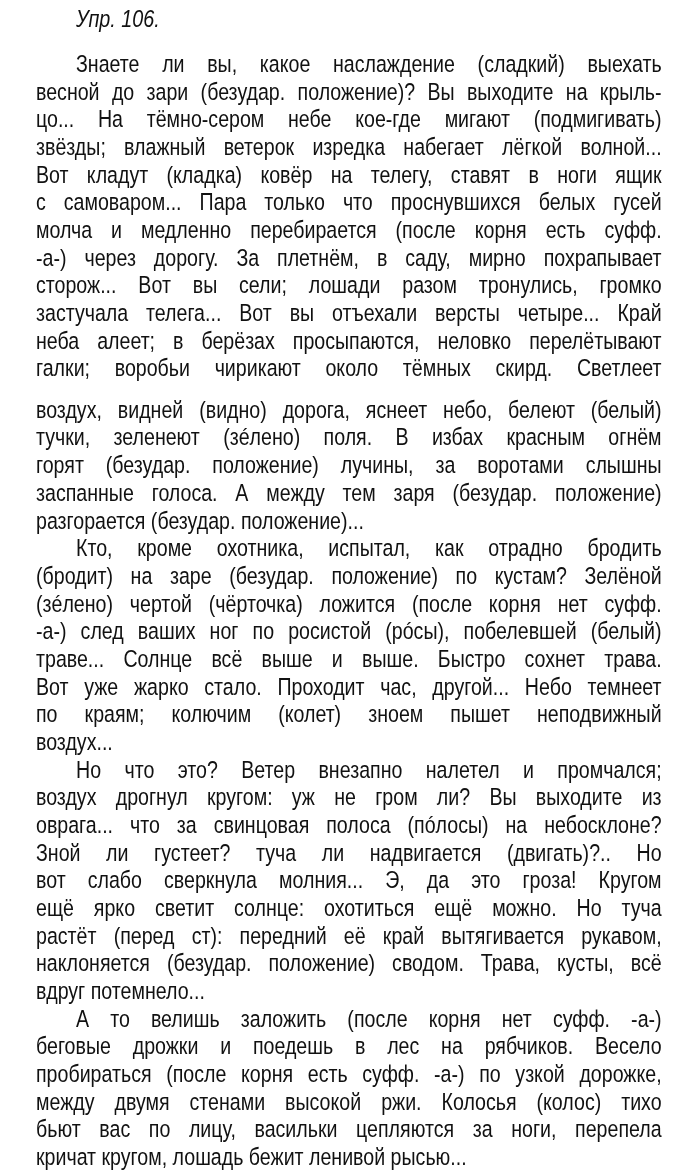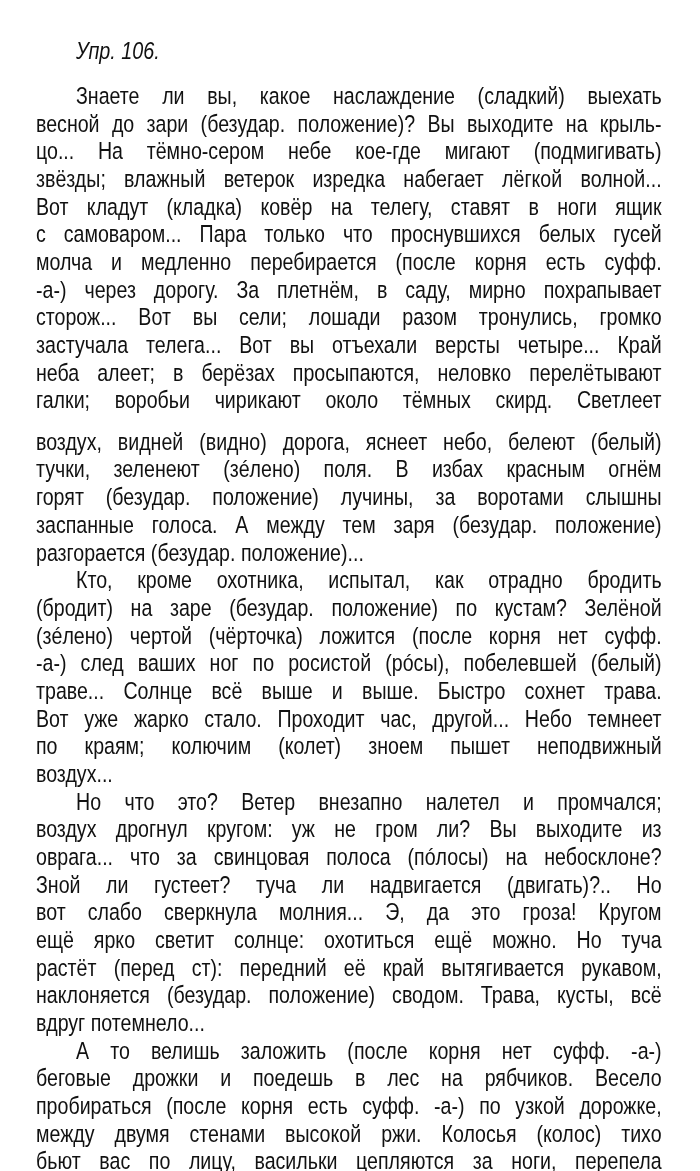--- a/index.html
+++ b/index.html
@@ -1,20 +1,20 @@
 <!DOCTYPE html>
 <html><head>
 <meta charset="utf-8">
 <style>
   html, body { margin: 0; padding: 0; background: #ffffff; }
   body {
     width: 700px; height: 1171px; overflow: hidden; position: relative;
     font-family: "Liberation Serif", serif; color: #111;
   }
-  .page { position: absolute; left: 0; top: 0; width: 700px; height: 1057px; margin-top: 32px; }
+  .page { position: absolute; left: 0; top: 0; width: 700px; height: 1057px; }
   .title {
     position: absolute; left: 76px; top: 6px;
     font-family: "Liberation Sans", sans-serif; font-style: italic;
     font-size: 23px; letter-spacing: 0px; transform: scaleX(0.86); transform-origin: left;
   }
   .line {
     position: absolute; left: 36px; width: 782px;
     font-family: "Liberation Sans", sans-serif;
     font-size: 24.5px; line-height: 30px; white-space: nowrap;
     text-align: justify; text-align-last: justify;

